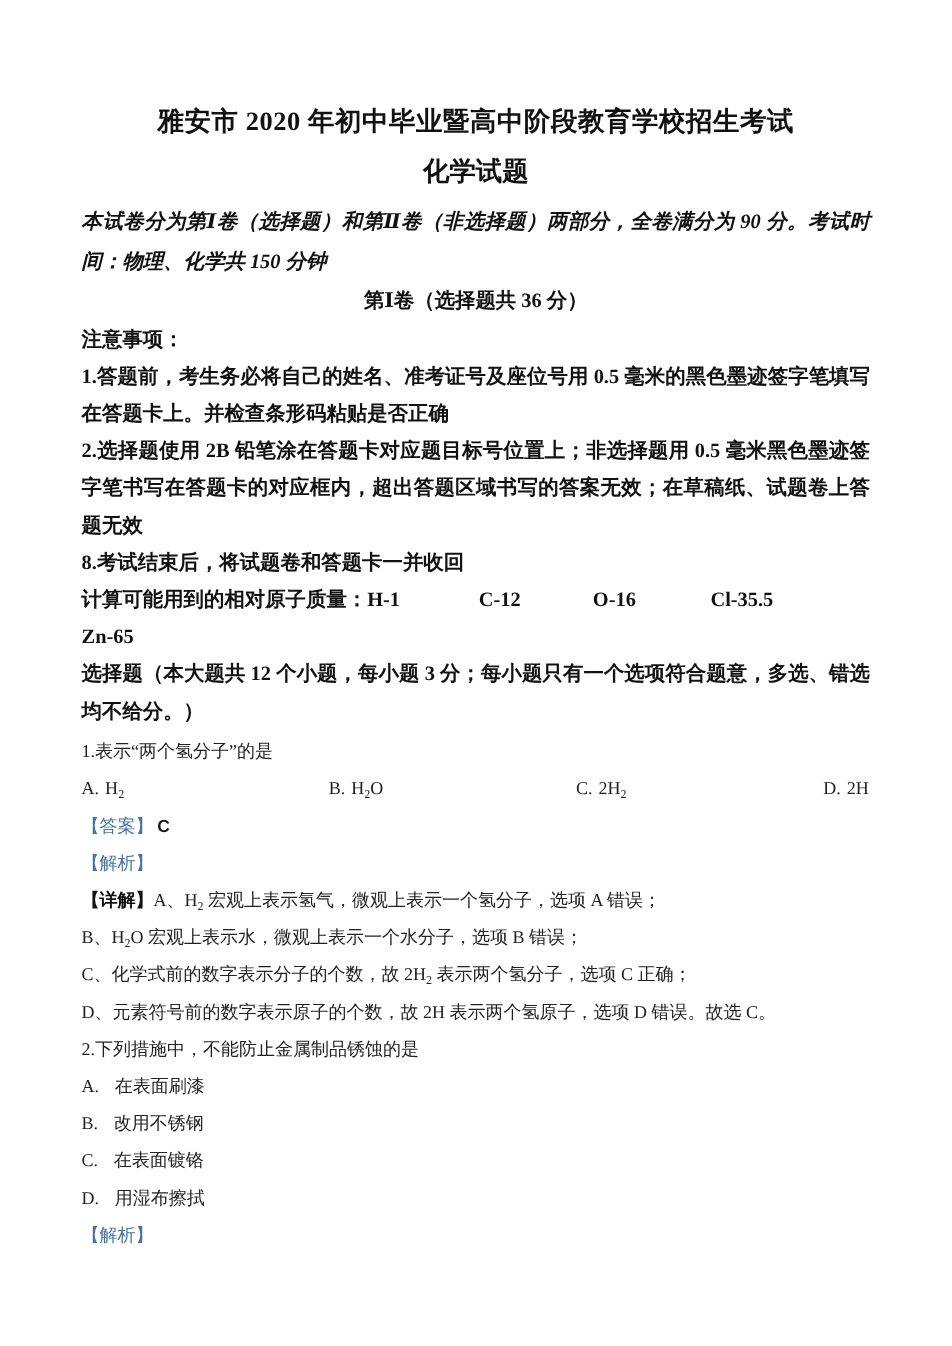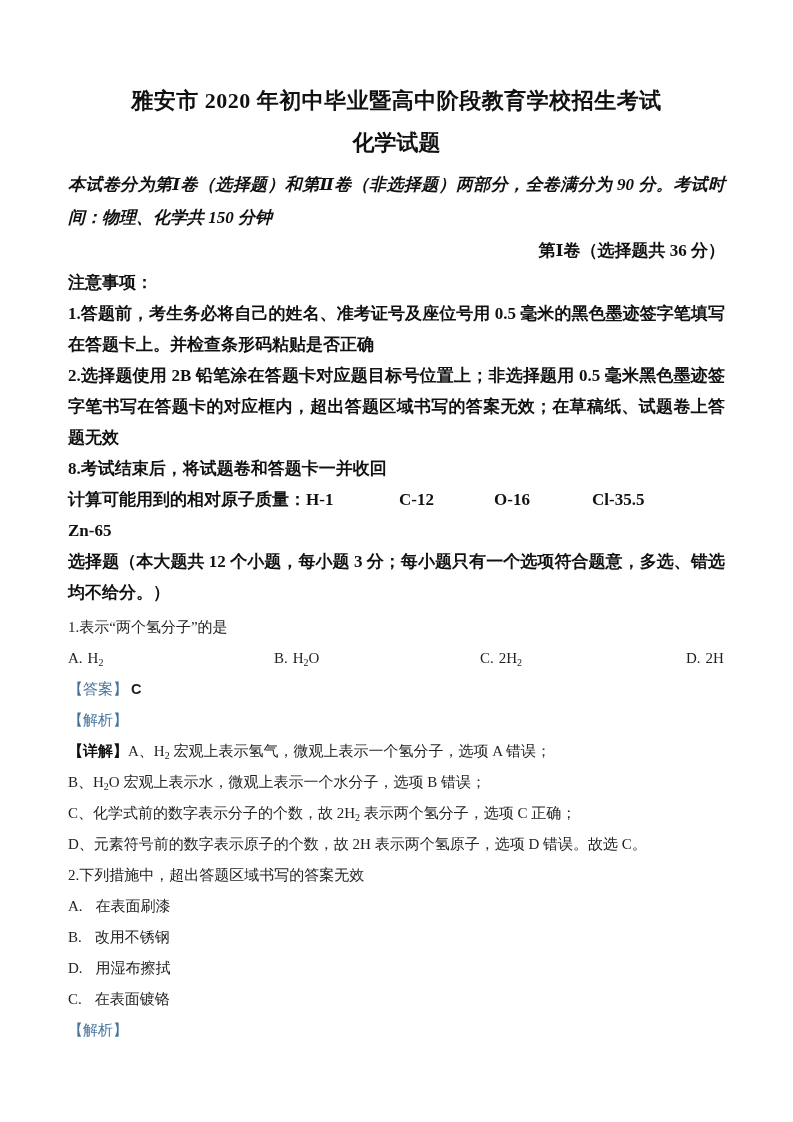--- a/index.html
+++ b/index.html
@@ -43,21 +43,21 @@
   }
   .intro {
     margin: 10px 0 0 0;
     line-height: 33px;
     text-align: justify;
     font-style: italic;
   }
   .sec-heading {
     margin: 0;
     line-height: 33px;
-    text-align: right;
+    text-align: center;
   }
   .bold-par {
     margin: 0;
     line-height: 31px;
     text-align: justify;
   }
   .atomic-line .am-label { }
   .atomic-line .am-val { display: inline-block; }
   .atomic-line .am-val.w1 { width: 93px; }
   .atomic-line .am-val.w2 { width: 95px; }
@@ -144,25 +144,25 @@
 
       <p><span class="blue">【解析】</span></p>
 
       <p><span class="detail-label">【详解】</span><span>A、H<sub>2</sub> 宏观上表示氢气，微观上表示一个氢分子，选项 A 错误；</span></p>
       <p><span>B、H<sub>2</sub>O 宏观上表示水，微观上表示一个水分子，选项 B 错误；</span></p>
       <p><span>C、化学式前的数字表示分子的个数，故 2H<sub>2</sub> 表示两个氢分子，选项 C 正确；</span></p>
       <p><span>D、元素符号前的数字表示原子的个数，故 2H 表示两个氢原子，选项 D 错误。故选 C。</span></p>
     </div>
 
     <div>
-      <p class="stem"><span>2.</span><span>下列措施中，超出答题区域书写的答案无效</span></p>
+      <p class="stem"><span>2.</span><span>下列措施中，不能防止金属制品锈蚀的是</span></p>
 
       <p class="opt-stack"><span class="opt-label">A.</span><span>在表面刷漆</span></p>
       <p class="opt-stack"><span class="opt-label">B.</span><span>改用不锈钢</span></p>
+      <p class="opt-stack"><span class="opt-label">C.</span><span>在表面镀铬</span></p>
       <p class="opt-stack"><span class="opt-label">D.</span><span>用湿布擦拭</span></p>
-      <p class="opt-stack"><span class="opt-label">C.</span><span>在表面镀铬</span></p>
 
 
       <p><span class="blue">【解析】</span></p>
     </div>
 
   </div>
 </div>
 
 </body></html>

